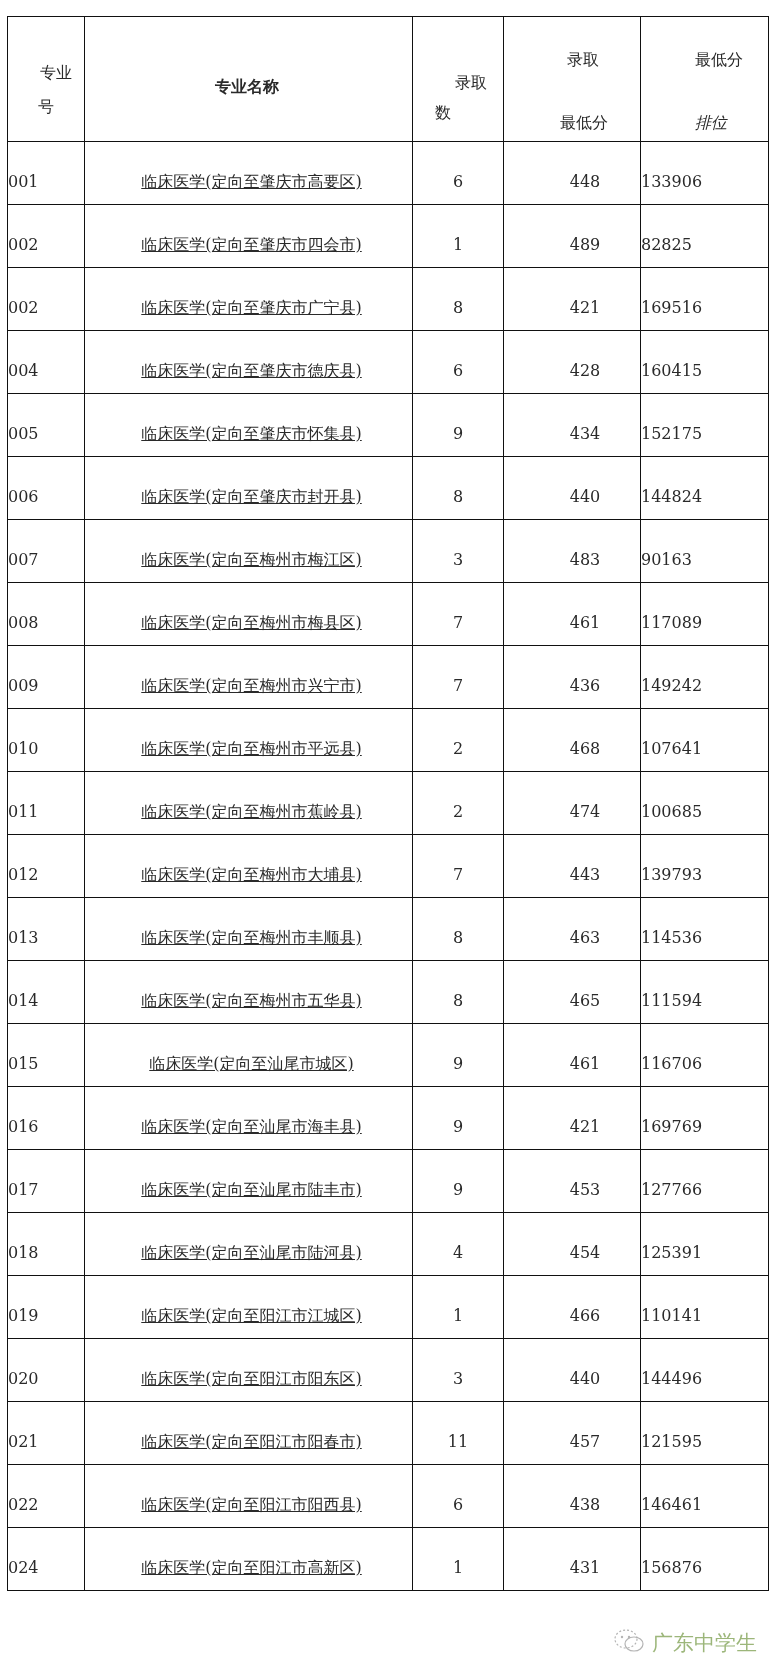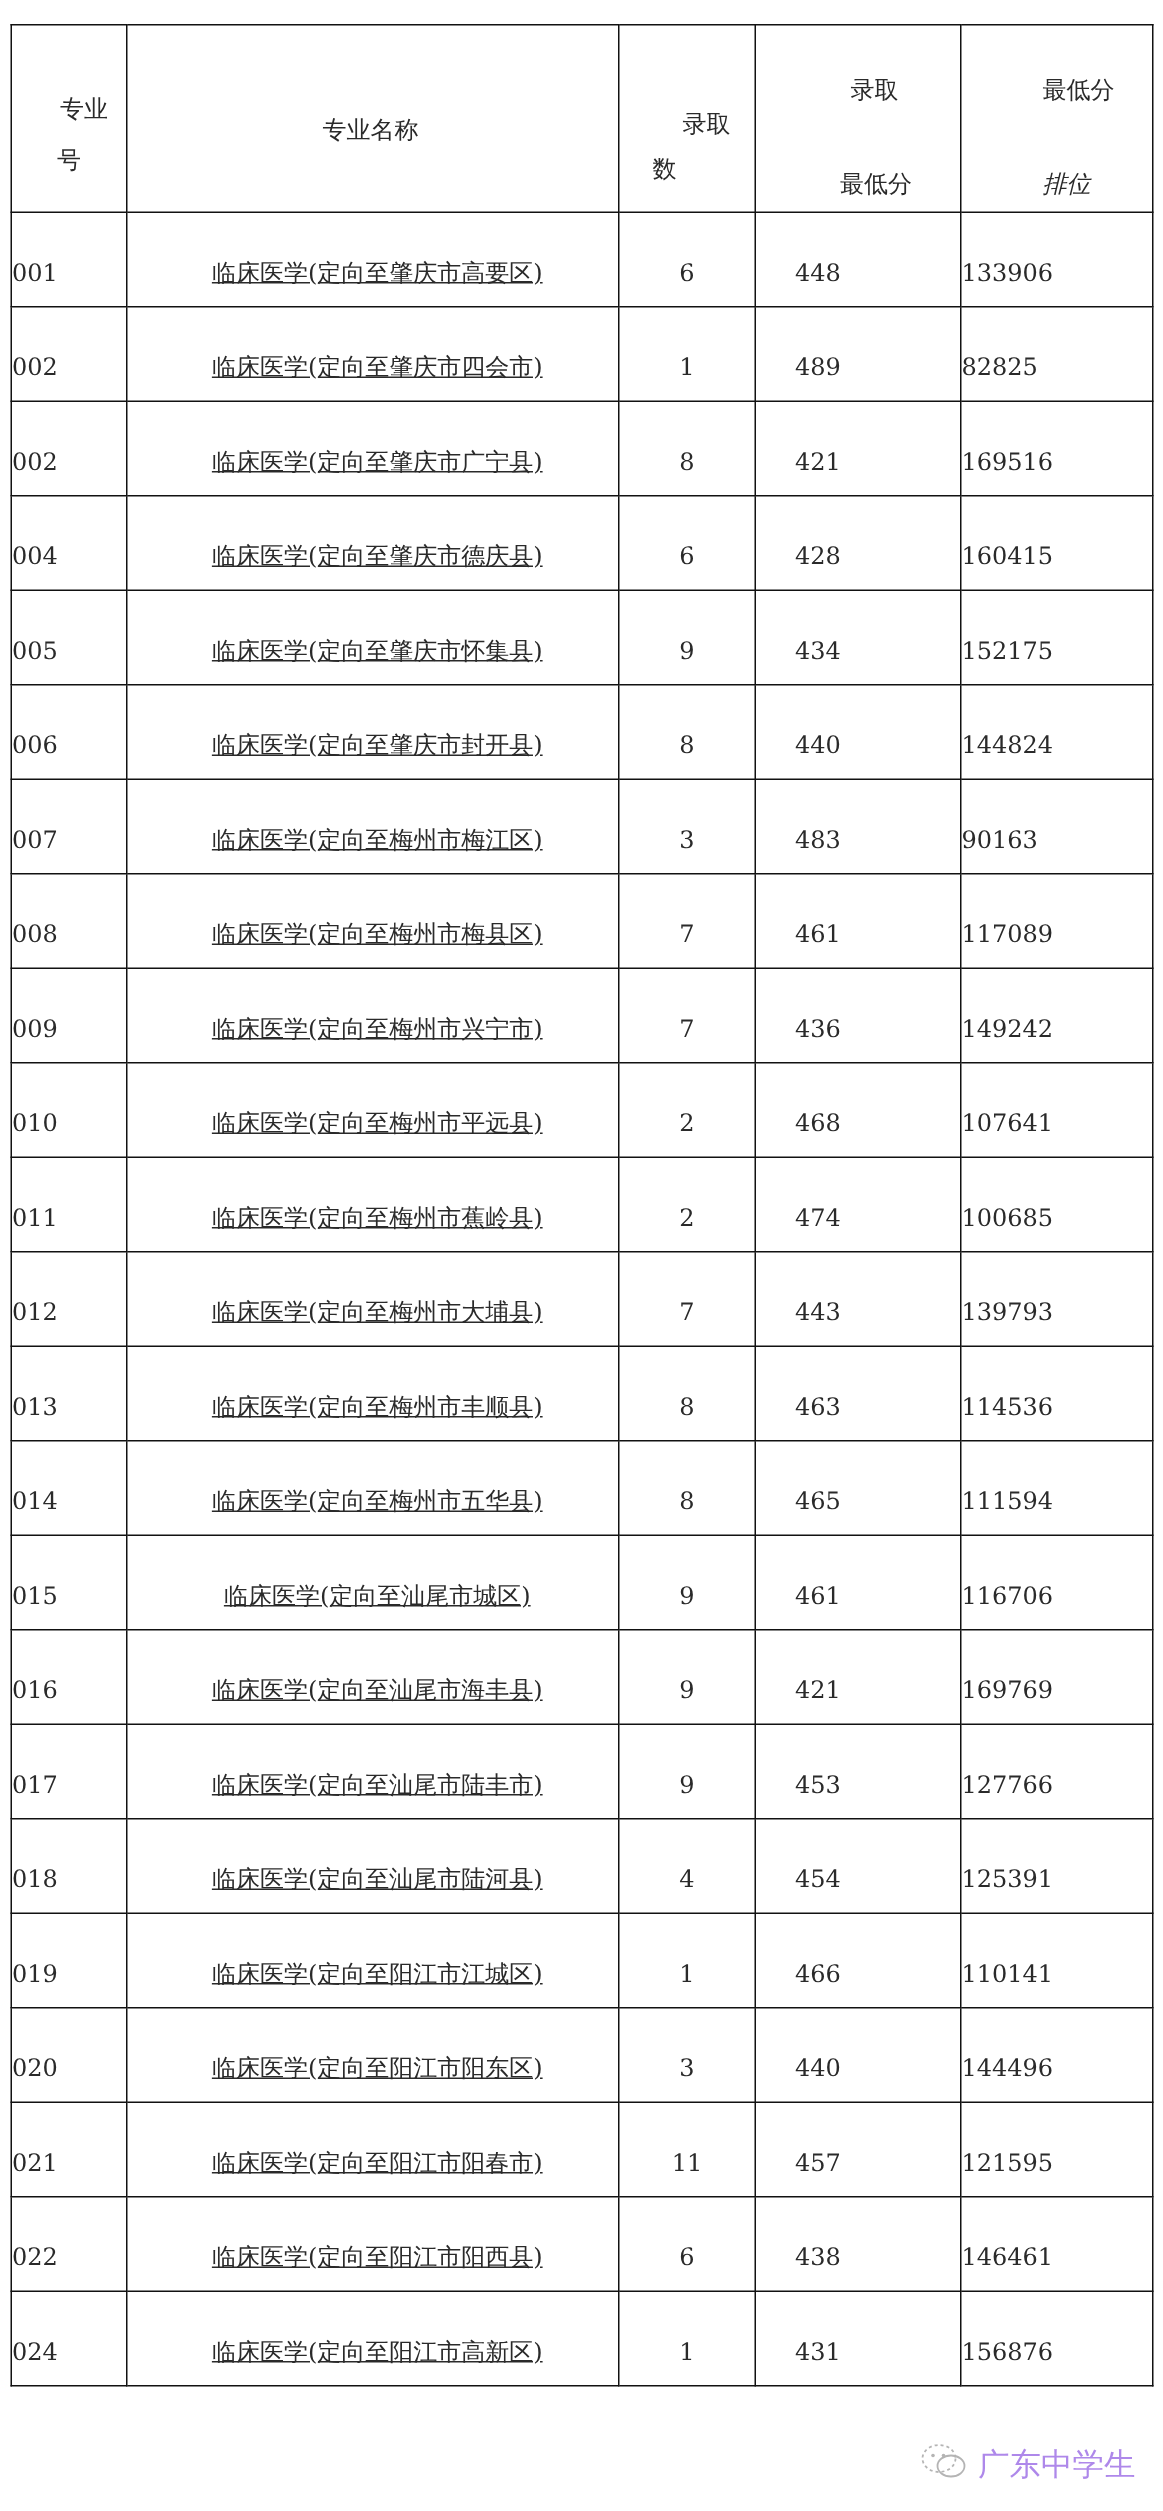--- a/index.html
+++ b/index.html
@@ -11,45 +11,45 @@
                   font-size: 16px; color: #2a2a2a; }
     col.c1 { width: 77px; } col.c2 { width: 328px; } col.c3 { width: 91px; }
     col.c4 { width: 137px; } col.c5 { width: 128px; }
     thead th { height: 124px; position: relative; vertical-align: top; }
     .hline { position: absolute; white-space: nowrap; }
     tbody td { height: 62px; vertical-align: bottom; }
     tbody td .v { display: block; padding-bottom: 12px; line-height: 20px; }
     td.code .v { padding-right: 6px; }
     td.name .v { text-align: center; padding-left: 6px; text-decoration: underline; }
     td.count .v { text-align: center; }
-    td.score .v { padding-left: 26px; }
+    td.score .v { text-align: center; padding-left: 26px; }
     td.rank .v { text-align: left; padding-right: 8px; }
     .watermark { position: absolute; left: 612px; top: 1624px; height: 38px; display: flex;
                  align-items: center; gap: 6px; opacity: 0.55; pointer-events: none; }
-    .watermark .wm-text { font-family: "DejaVu Sans", sans-serif; font-size: 21px; color: #6d28d9; }
+    .watermark .wm-text { font-family: "DejaVu Sans", sans-serif; font-size: 21px; color: #4d7c0f; }
   </style>
 </head>
 <body>
 
 <table class="admit">
   <colgroup>
       <col class="c1">
       <col class="c2">
       <col class="c3">
       <col class="c4">
       <col class="c5">
     </colgroup>
   <thead>
     <tr>
       <th>
         <span class="hline" style="left:32px;top:46px;">专业</span>
         <span class="hline" style="left:30px;top:80px;">号</span>
       </th>
       <th>
-        <span class="hline" style="left:130px;top:60px;">专业名称</span>
+        <span class="hline" style="left:130px;top:60px;font-weight:bold;">专业名称</span>
       </th>
       <th>
         <span class="hline" style="left:42px;top:56px;">录取</span>
         <span class="hline" style="left:22px;top:86px;">数</span>
       </th>
       <th>
         <span class="hline" style="left:63px;top:33px;">录取</span>
         <span class="hline" style="left:56px;top:96px;">最低分</span>
       </th>
       <th>

